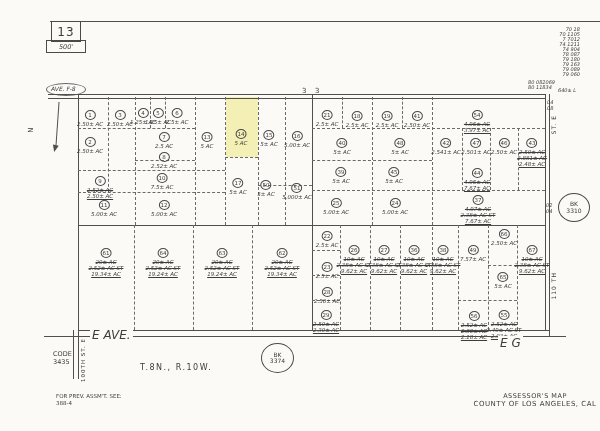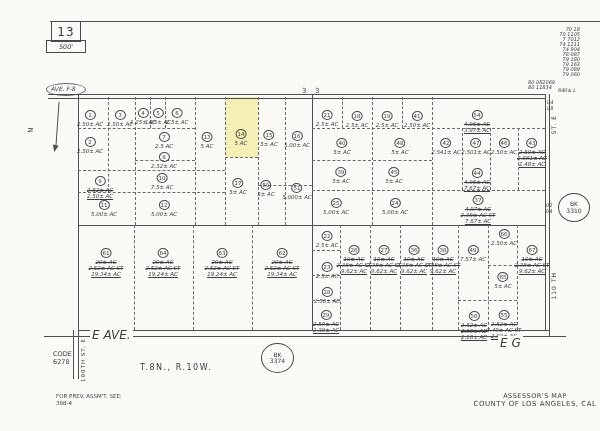--- a/index.html
+++ b/index.html
@@ -207,21 +207,21 @@
     <span>BK</span>
     <span>3310</span>
   </div>
   <div class="bk" style="left:261px;top:343px;width:31px;height:28px;">
     <span>BK</span>
     <span>3374</span>
   </div>
 
   <div class="codeblk">
     <div>CODE</div>
-    <div>6278</div>
+    <div>3435</div>
   </div>
   <div class="township">T.8N., R.10W.</div>
   <div class="prevblk">
     <div>FOR PREV. ASSM'T. SEE:</div>
     <div>388-4</div>
   </div>
   <div class="assessor">
     <div class="l1">ASSESSOR'S MAP</div>
     <div class="l2">COUNTY OF LOS ANGELES, CAL</div>
   </div>

